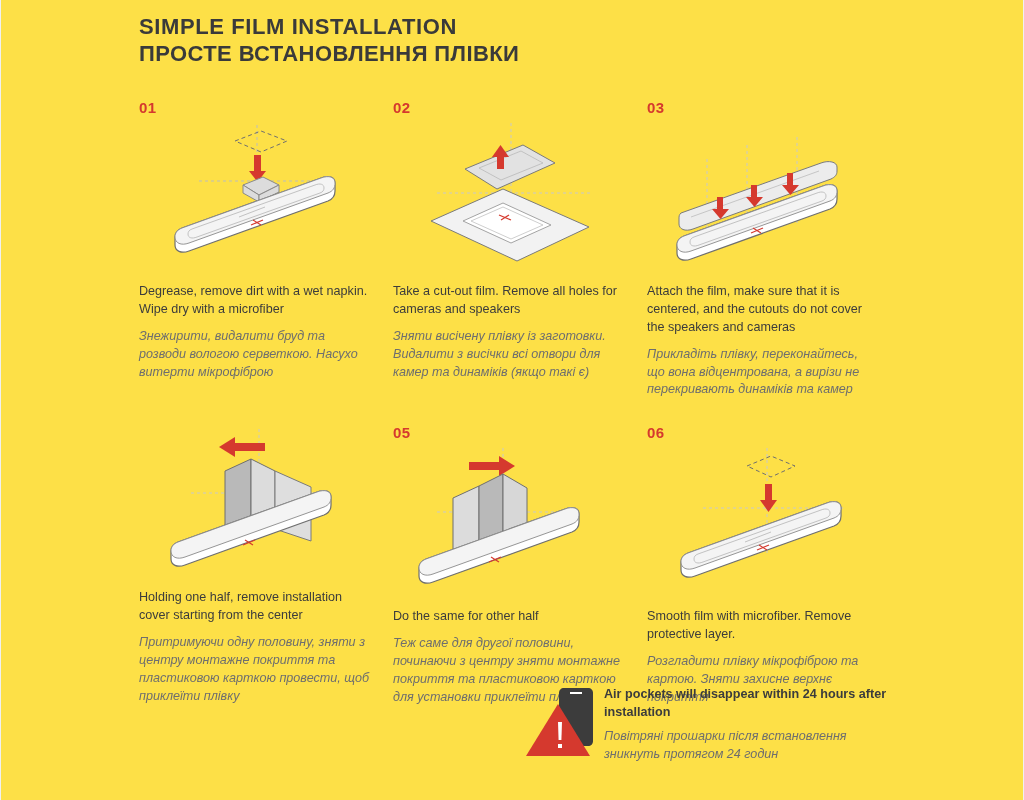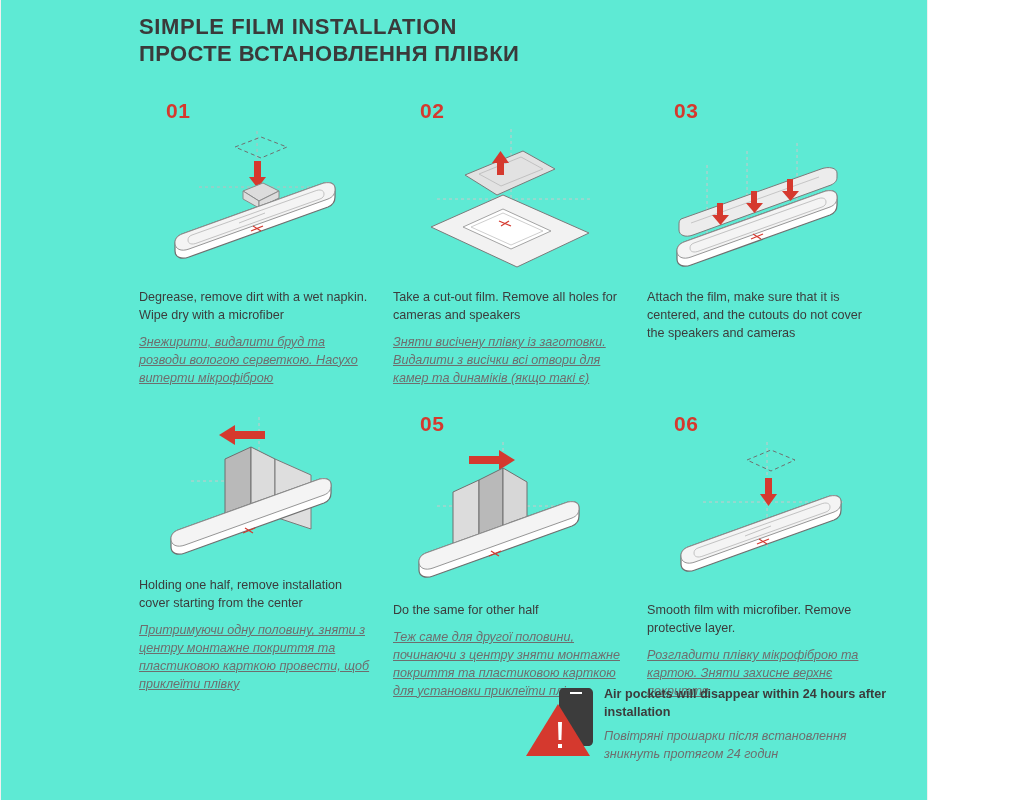--- a/index.html
+++ b/index.html
@@ -9,23 +9,23 @@
   }
   body {
     width: 1024px;
     height: 800px;
     font-family: "Liberation Sans", sans-serif;
     color: #333333;
     overflow: hidden;
   }
   #page {
     position: relative;
-    width: 928px;
+    width: 1024px;
     height: 800px;
-    background: #5eead4;
+    background: #fde047;
   }
   
   .header {
     position: absolute;
     left: 139px;
     top: 14px;
     width: 760px;
   }
   .title-en {
     font-size: 22px;
@@ -54,47 +54,45 @@
   .row {
     display: flex;
     flex-direction: row;
   }
   .cell {
     width: 254px;
     box-sizing: border-box;
     padding-right: 22px;
   }
   .step-num {
-    font-size: 21px;
+    font-size: 15px;
     font-weight: bold;
     color: #d5392e;
     letter-spacing: 0.5px;
     line-height: 1;
     margin-bottom: 4px;
-    margin-left: 27px;
   }
   .art {
     position: relative;
     height: 150px;
     width: 232px;
   }
   .art svg { display: block; }
   .cap-en {
     font-size: 12.6px;
     color: #3c3c3c;
     line-height: 1.42;
     margin-top: 14px;
   }
   .cap-uk {
     font-size: 12.6px;
     color: #6e6e6e;
     font-style: italic;
     line-height: 1.42;
     margin-top: 9px;
-    text-decoration: underline;
   }
   .row2 { margin-top: 26px; }
 
   
   .footer {
     position: absolute;
     left: 524px;
     top: 684px;
     width: 380px;
     display: flex;
@@ -277,20 +275,21 @@
               </g>
               <path d="M43 123 C43 121 44 119 47 118 L170 74 C175 72 179 73 179 77 C179 79 178 81 175 82 L52 126 C47 128 43 127 43 123 Z" stroke="#b5b5b5" stroke-width="0.8"></path>
               <g stroke="#d5392e" stroke-width="1.2">
                 <path d="M104 114 L116 109"></path>
                 <path d="M106 109 L114 114"></path>
               </g>
             </g>
           </svg>
         </div>
         <div class="cap-en">Attach the film, make sure that it is centered, and the cutouts do not cover the speakers and cameras</div>
+        <div class="cap-uk">Прикладіть плівку, переконайтесь, що вона відцентрована, а вирізи не перекривають динаміків та камер</div>
       </div>
     </div>
 
     <div class="row row2">
 
       <div class="cell">
         <div class="art">
           <svg width="232" height="150" viewBox="0 0 232 150">
             <g fill="none" stroke="#8a8a8a" stroke-width="1">
               <g stroke="#c9c9c9" stroke-dasharray="3 3">

